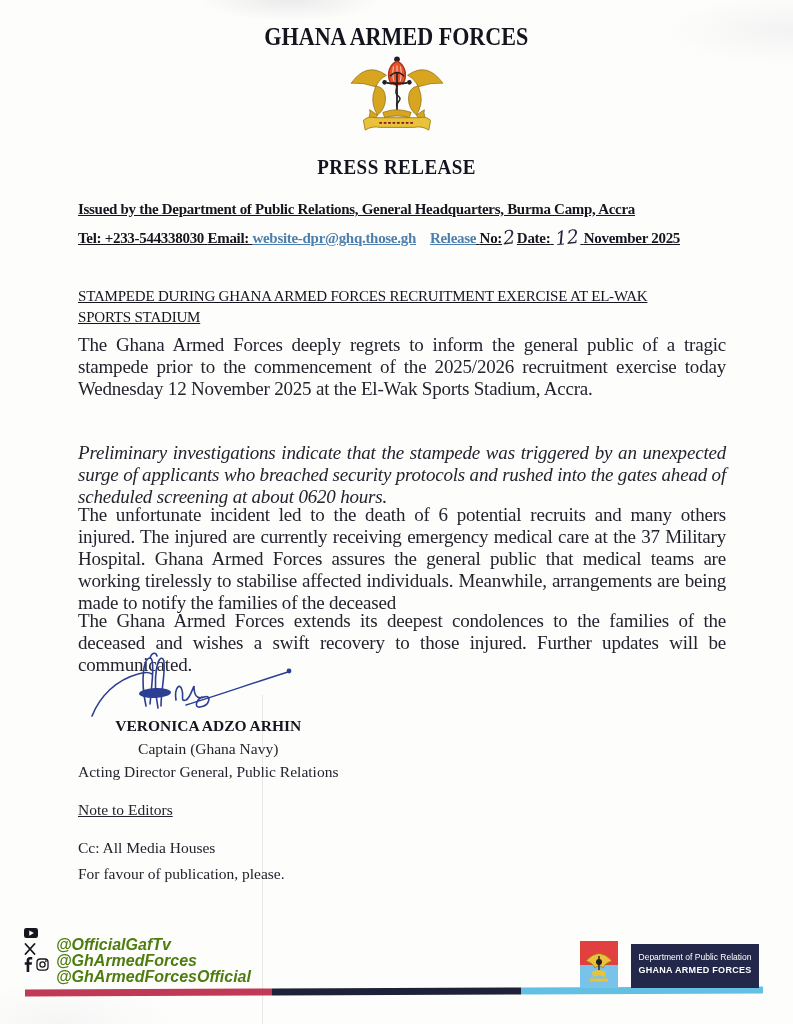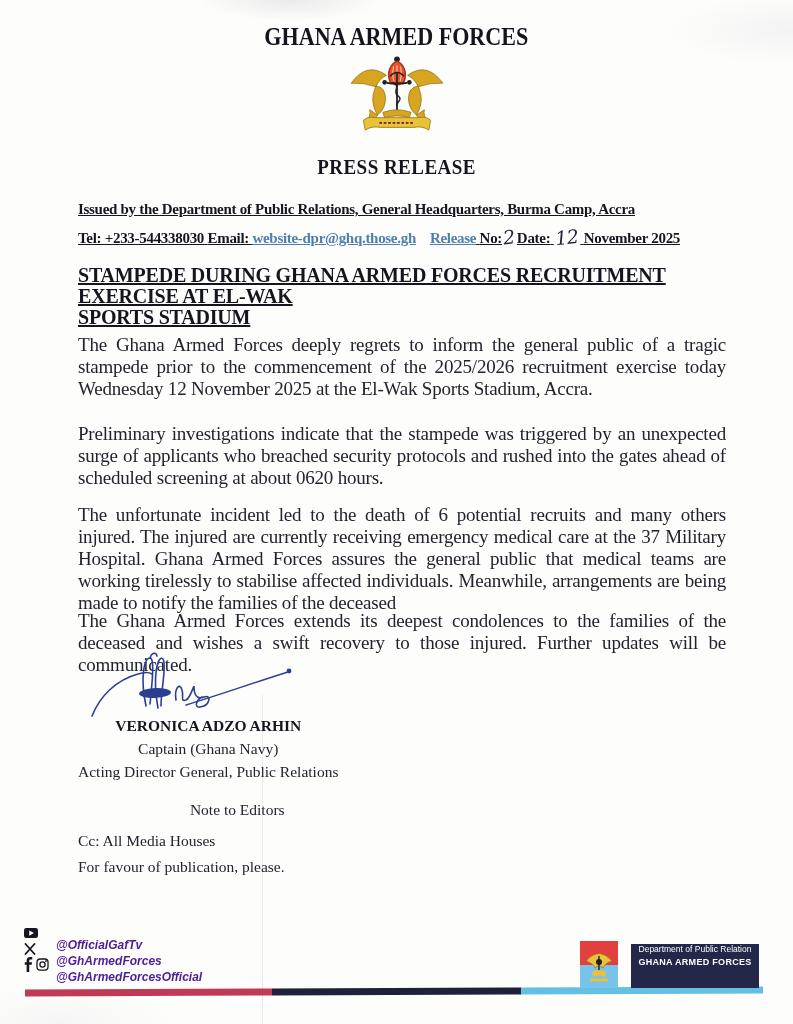--- a/index.html
+++ b/index.html
@@ -25,51 +25,51 @@
   
   .meta{position:absolute;left:78px;top:201px;width:648px;font-weight:bold;
     font-size:15px;letter-spacing:-.3px;color:#15151f;}
   .meta .line{margin:0 0 7px;text-decoration:underline;white-space:nowrap;}
   .blue{color:var(--link-blue,#4d7fae);text-decoration:underline;}
   .release-word{margin-left:14px;text-align:right;}
   .hand{font-family:"DejaVu Serif",serif;font-style:italic;font-weight:normal;
     font-size:19px;color:#23233f;display:inline-block;
     transform:rotate(-6deg) translateY(1px);margin:0 2px 0 1px;}
   
-  .headline{position:absolute;left:78px;top:265px;width:648px;font-weight:bold;
-    font-size:20px;letter-spacing:-.2px;line-height:21px;color:#15151f;
+  .headline{position:absolute;left:78px;top:286px;width:648px;font-weight:normal;
+    font-size:15px;letter-spacing:-.2px;line-height:21px;color:#15151f;
     text-decoration:underline;}
   .para{position:absolute;left:78px;width:648px;margin:0;font-size:19px;
     letter-spacing:-.2px;line-height:22px;text-align:justify;}
-  .p1{top:334px;} .p2{top:423px;} .p3{top:504px;} .p4{top:610px;}
+  .p1{top:334px;} .p2{top:442px;font-style:italic;} .p3{top:504px;} .p4{top:610px;}
   
   .signature{position:absolute;left:86px;top:650px;width:215px;height:72px;}
   .signatory{position:absolute;left:78px;top:714px;font-size:15.5px;line-height:23px;text-align:center;}
   .signatory .name{font-weight:bold;color:#15151f;}
   
   .editors{position:absolute;left:78px;top:797px;font-size:15.5px;line-height:26px;}
-  .editors .heading{margin-bottom:5px;text-align:right;}
+  .editors .heading{text-decoration:underline;margin-bottom:12px;}
   
   .crease{position:absolute;left:262px;top:695px;width:1px;height:329px;
     background:rgba(100,100,110,.13);}
   
   .social{position:absolute;left:24px;top:925px;font-family:"Liberation Sans",sans-serif;}
   .social-row{display:flex;align-items:center;height:15px;margin-bottom:1px;}
   .icon-box{width:32px;display:flex;align-items:center;gap:3px;}
-  .handle{font-size:12px;font-weight:bold;font-style:italic;color:#4c1d95;margin-top:25px;}
+  .handle{font-size:16px;font-weight:bold;font-style:italic;color:#4d7c0f;margin-top:25px;}
   .brand-bar{position:absolute;left:25px;top:988px;height:7px;width:738px;
     transform:rotate(-.25deg);display:flex;}
   .seg-red{width:247px;background:var(--bar-red,#c13a55);}
   .seg-navy{width:249px;background:var(--bar-navy,#1e2138);}
   .seg-blue{width:242px;background:var(--bar-blue,#63c0e2);}
   .badge-crest{position:absolute;left:580px;top:941px;width:38px;height:47px;}
   .badge-box{position:absolute;left:631px;top:944px;width:128px;height:44px;
     background:var(--badge-navy,#232749);color:#fff;text-align:center;
     font-family:"Liberation Sans",sans-serif;}
-  .badge-dept{font-size:8.5px;margin-top:0;}
+  .badge-dept{font-size:8.5px;margin-top:8px;}
   .badge-org{font-size:9px;font-weight:bold;margin-top:3px;letter-spacing:.3px;}
 </style>
 </head>
 <body>
 
 <div class="page">
 
   <header class="doc-header">
     <div><span class="org-name">GHANA ARMED FORCES</span></div>
     <svg class="crest" viewBox="0 0 120 100">

